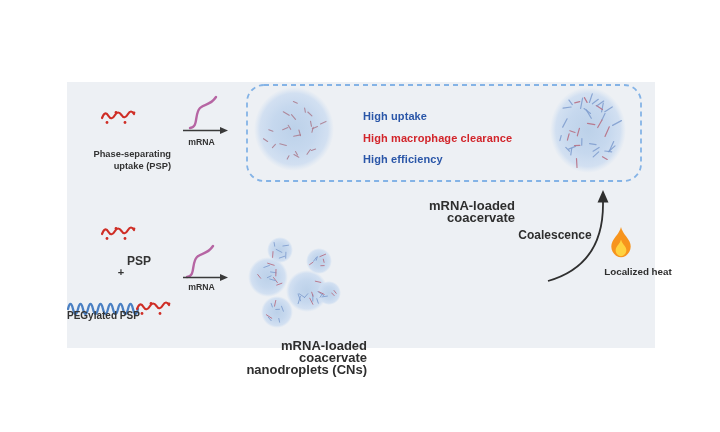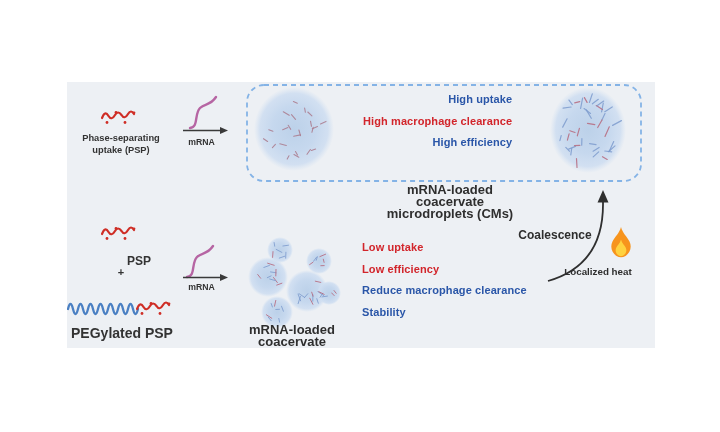--- a/index.html
+++ b/index.html
@@ -1,38 +1,38 @@
 <!DOCTYPE html>
 <html><head>
 <meta charset="utf-8">
 <style>
   html,body{margin:0;padding:0;background:#ffffff;}
   .page{position:relative;width:720px;height:432px;background:#ffffff;overflow:hidden;
         font-family:"Liberation Sans",sans-serif;}
   .panel{position:absolute;left:67px;top:82px;width:588px;height:266px;background:#edf0f4;}
   .gfx{position:absolute;left:0;top:0;}
   .txt{position:absolute;font-weight:bold;color:#333333;white-space:nowrap;}
-  .center{text-align:center;white-space:normal;}
+  .center{text-align:right;white-space:normal;margin-top:16px;}
   .reactant-label{left:4px;top:51px;width:100px;font-size:9.3px;line-height:11.5px;}
   .mrna-label-top{left:114px;top:54.5px;width:41px;font-size:8.7px;text-align:center;}
   .mrna-label-bottom{left:114px;top:200px;width:41px;font-size:8.7px;text-align:center;}
   .outcome-list{position:absolute;font-weight:bold;font-size:11px;line-height:21.5px;
         letter-spacing:.1px;white-space:nowrap;}
-  .list-top{left:296px;top:7px;text-align:right;}
+  .list-top{left:296px;top:24px;}
   .list-bottom{left:295px;top:155px;}
   [data-color="blue"]{color:#2a56a8;}
   [data-color="red"]{color:#d2252b;}
   .caption{font-size:13px;line-height:12px;color:#2e2e2e;}
   .caption-cm{left:318px;top:102px;width:130px;}
   .caption-cn{left:150px;top:242px;width:150px;}
   .psp-label{left:24px;top:172px;width:60px;font-size:12px;text-align:right;}
   .plus-label{left:24px;top:184px;width:60px;font-size:11px;text-align:center;}
-  .peg-label{left:0px;top:243px;width:110px;font-size:14px;text-align:center;}
+  .peg-label{left:0px;top:228px;width:110px;font-size:10px;text-align:left;}
   .coalescence-label{left:438px;top:146px;width:100px;font-size:12px;text-align:center;color:#2e2e2e;}
-  .heat-label{left:481px;top:184px;width:100px;font-size:9.8px;text-align:center;color:#2e2e2e;}
+  .heat-label{left:521px;top:184px;width:100px;font-size:9.8px;text-align:center;color:#2e2e2e;}
 </style>
 </head>
 <body>
 
 <div class="page">
   <div class="panel">
 
     <svg class="gfx" width="588" height="266" viewBox="0 0 588 266">
       <defs>
         <radialGradient id="dropGrad">
@@ -211,36 +211,30 @@
     <div class="txt mrna-label-top">mRNA</div>
 
     <div class="outcome-list list-top">
       <div data-color="blue">High uptake</div>
       <div data-color="red">High macrophage clearance</div>
       <div data-color="blue">High efficiency</div>
     </div>
 
     <div class="txt caption caption-cm center">
       <div>mRNA-loaded coacervate</div>
-      <div>microdroplets (CMs)</div>
     </div>
 
     <div class="txt psp-label">PSP</div>
     <div class="txt plus-label">+</div>
     <div class="txt peg-label">PEGylated PSP</div>
 
     <div class="txt mrna-label-bottom">mRNA</div>
 
-    <div class="outcome-list list-bottom">
-      <div data-color="red">Low uptake</div>
-      <div data-color="red">Low efficiency</div>
-      <div data-color="blue">Reduce macrophage clearance</div>
-      <div data-color="blue">Stability</div>
-    </div>
 
     <div class="txt caption caption-cn center">
       <div>mRNA-loaded coacervate</div>
+      <div>nanodroplets (CNs)</div>
     </div>
 
     <div class="txt coalescence-label">Coalescence</div>
     <div class="txt heat-label">Localized heat</div>
   </div>
 </div>
 
 </body></html>

